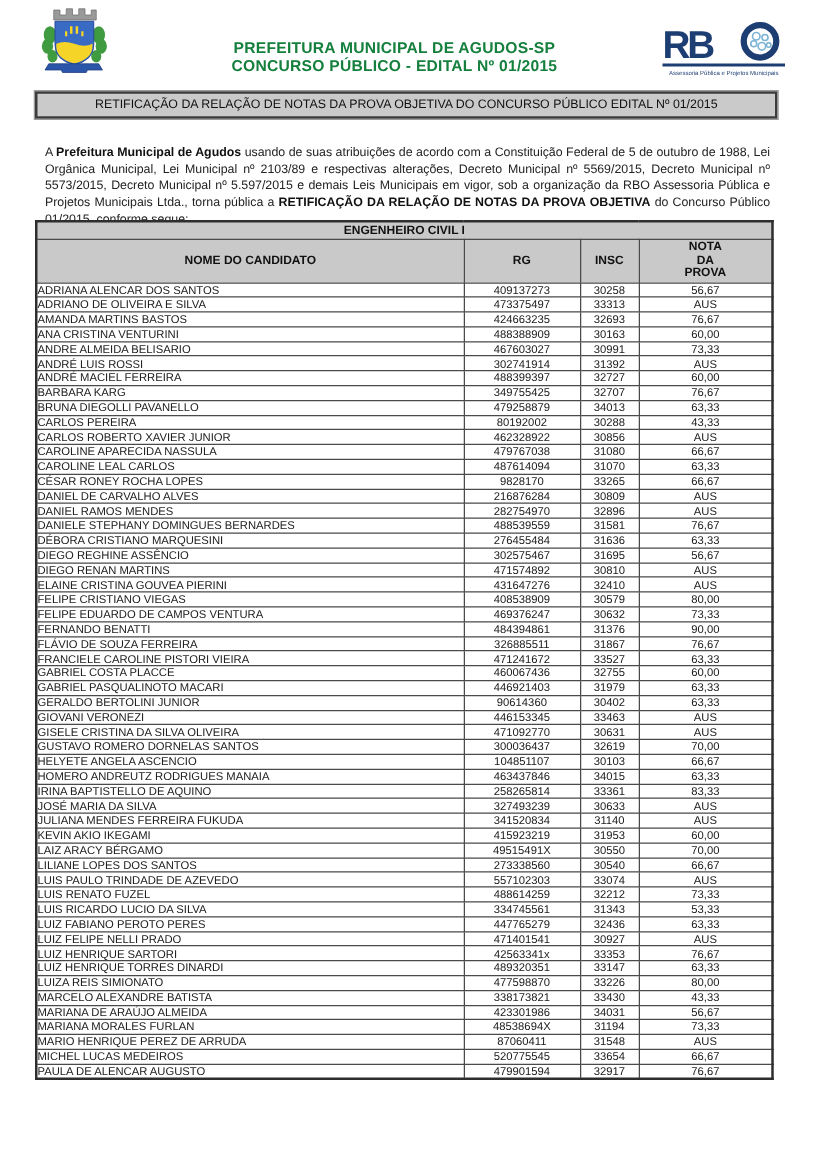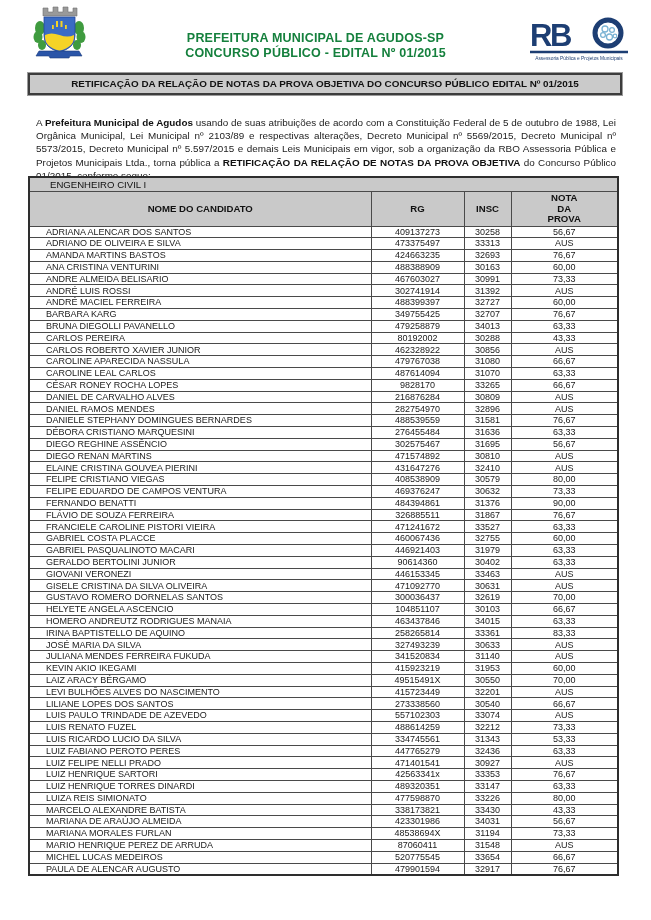--- a/index.html
+++ b/index.html
@@ -19,52 +19,52 @@
     letter-spacing: .2px;
   }
   .rbo { position: absolute; right: 20px; top: 16px; width: 102px; height: 48px; }
 
   
   .banner {
     position: absolute; left: 28px; top: 73px; width: 594px;
     background: #cacaca;
     border: 2px solid #3c3c3c;
     outline: 1px solid #9b9b9b;
-    text-align: center; font-weight: bold; font-size: 9.9px; line-height: 12px;
+    text-align: center; font-weight: normal; font-size: 9.9px; line-height: 12px;
     padding: 3px 2px; color: #111;
   }
 
   
   .intro {
     position: absolute; left: 36px; top: 100px; width: 580px;
     font-size: 9.9px; line-height: 13.2px; text-align: justify; color: #222; margin-top: 16px;
   }
   .intro b { color: #111; }
 
   
   .table-wrap { position: absolute; left: 28px; top: 176px; width: 589px; }
   table.results {
     border-collapse: collapse; width: 100%; table-layout: fixed;
     border: 2px solid #2e2e2e;
   }
   table.results td, table.results th { border: 1px solid #4a4a4a; }
   tr.section-band td {
-    background: #c9c9c9; font-weight: normal; font-size: 9.6px;
-    padding: 1px 20px; height: 13px; text-align: left; color: #111;
+    background: #c9c9c9; font-weight: bold; font-size: 9.6px;
+    padding: 1px 20px; height: 13px; text-align: center; color: #111;
   }
   thead th {
     background: #c9c9c9; font-weight: bold; font-size: 9.6px; line-height: 10.5px;
     padding: 1px 2px; vertical-align: middle; color: #111; margin-left: 25px;
   }
   thead th.th-nota { padding: 1px 32px; }
   tbody td {
     font-size: 9px; height: 11.8px; line-height: 10.5px;
     padding: 0 2px; white-space: nowrap; overflow: hidden; color: #1a1a1a;
   }
-  td.name { text-align: left; padding-left: 16px; }
+  td.name { text-align: left; padding-left: 0; }
   td.center, thead th { text-align: center; }
 </style>
 </head>
 <body>
 
 <div class="page">
 
   <svg class="crest" viewBox="0 0 60 58" aria-hidden="true">
 
     <path d="M14 12 L14 4 L19 4 L19 8 L24 8 L24 3 L29 3 L29 8 L34 8 L34 3 L39 3 L39 8 L44 8 L44 4 L48 4 L48 12 Z" fill="#9a9a9a" stroke="#6f6f6f" stroke-width="0.6"></path>
@@ -360,26 +360,20 @@
           <td class="center">31953</td>
           <td class="center">60,00</td>
         </tr>
           <tr>
           <td class="name">LAIZ ARACY BÉRGAMO</td>
           <td class="center">49515491X</td>
           <td class="center">30550</td>
           <td class="center">70,00</td>
         </tr>
           <tr>
-          <td class="name">LEVI BULHÕES ALVES DO NASCIMENTO</td>
-          <td class="center">415723449</td>
-          <td class="center">32201</td>
-          <td class="center">AUS</td>
-        </tr>
-          <tr>
           <td class="name">LILIANE LOPES DOS SANTOS</td>
           <td class="center">273338560</td>
           <td class="center">30540</td>
           <td class="center">66,67</td>
         </tr>
           <tr>
           <td class="name">LUIS PAULO TRINDADE DE AZEVEDO</td>
           <td class="center">557102303</td>
           <td class="center">33074</td>
           <td class="center">AUS</td>

